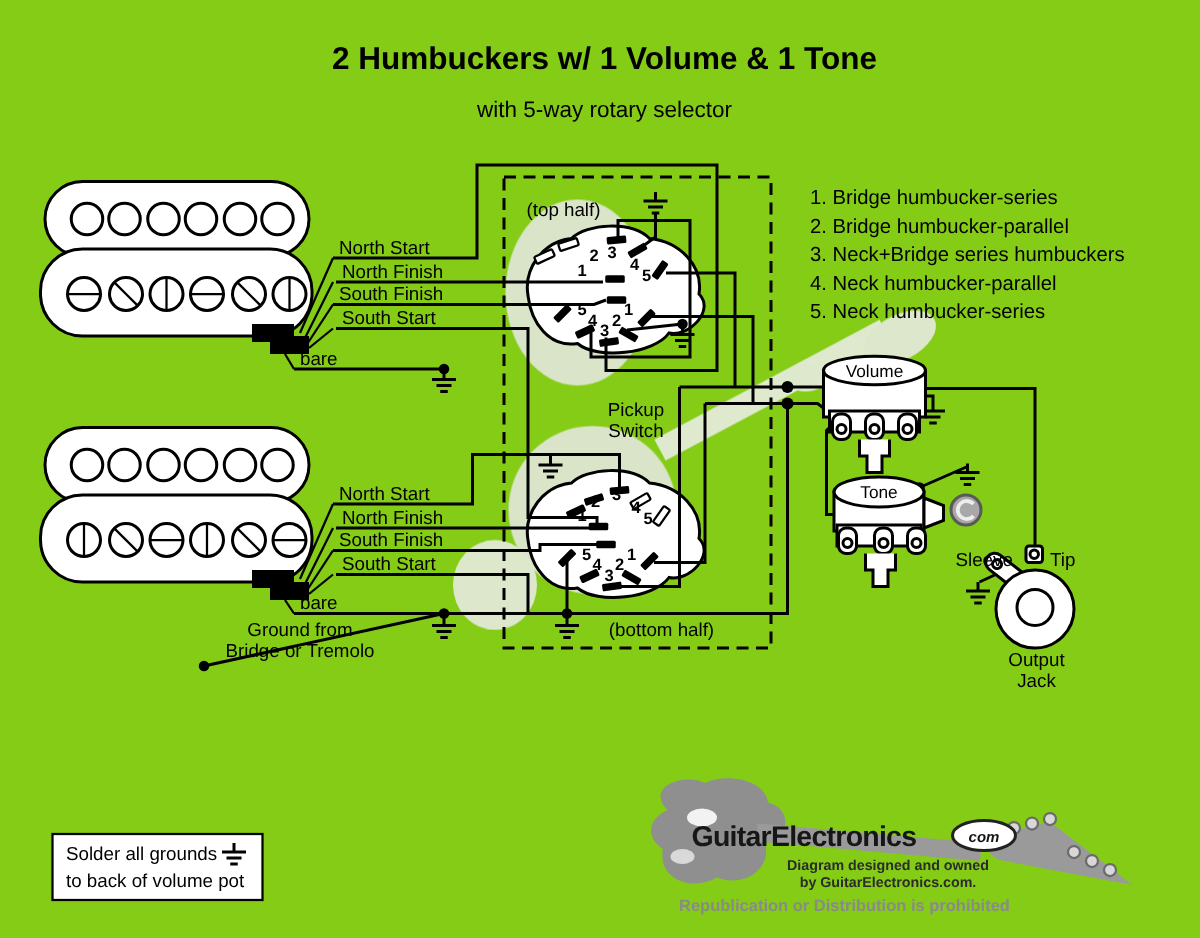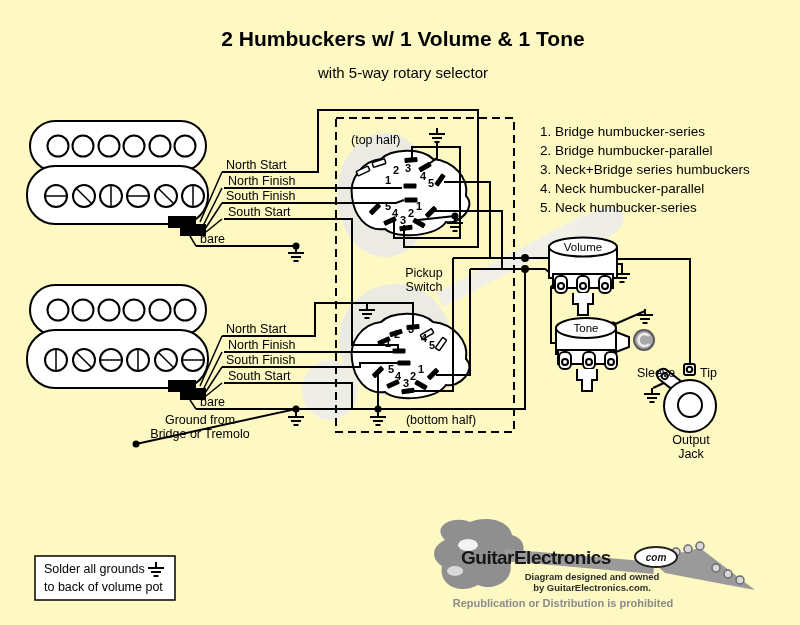--- a/index.html
+++ b/index.html
@@ -1,16 +1,16 @@
 <!DOCTYPE html>
 <html><head>
 <meta charset="utf-8">
 <style>
   html,body{margin:0;padding:0;background:#fff;}
-  .page{position:relative;width:800px;height:625px;background:#fef9c3;overflow:hidden;
+  .page{position:relative;width:800px;height:625px;background:#84cc16;overflow:hidden;
         font-family:"Liberation Sans", sans-serif;}
   svg text{font-family:"Liberation Sans", sans-serif;fill:#000;}
   .t-title{font-size:21px;font-weight:bold;}
   .t-sub{font-size:15px;}
   .t-list{font-size:13.5px;}
   .t-wire{font-size:12.5px;}
   .t-num{font-size:11px;font-weight:bold;}
   .t-pot{font-size:11.5px;}
   .t-note{font-size:12.5px;}
   .t-logo{font-size:19px;font-weight:bold;letter-spacing:-0.5px;fill:#161616;}

